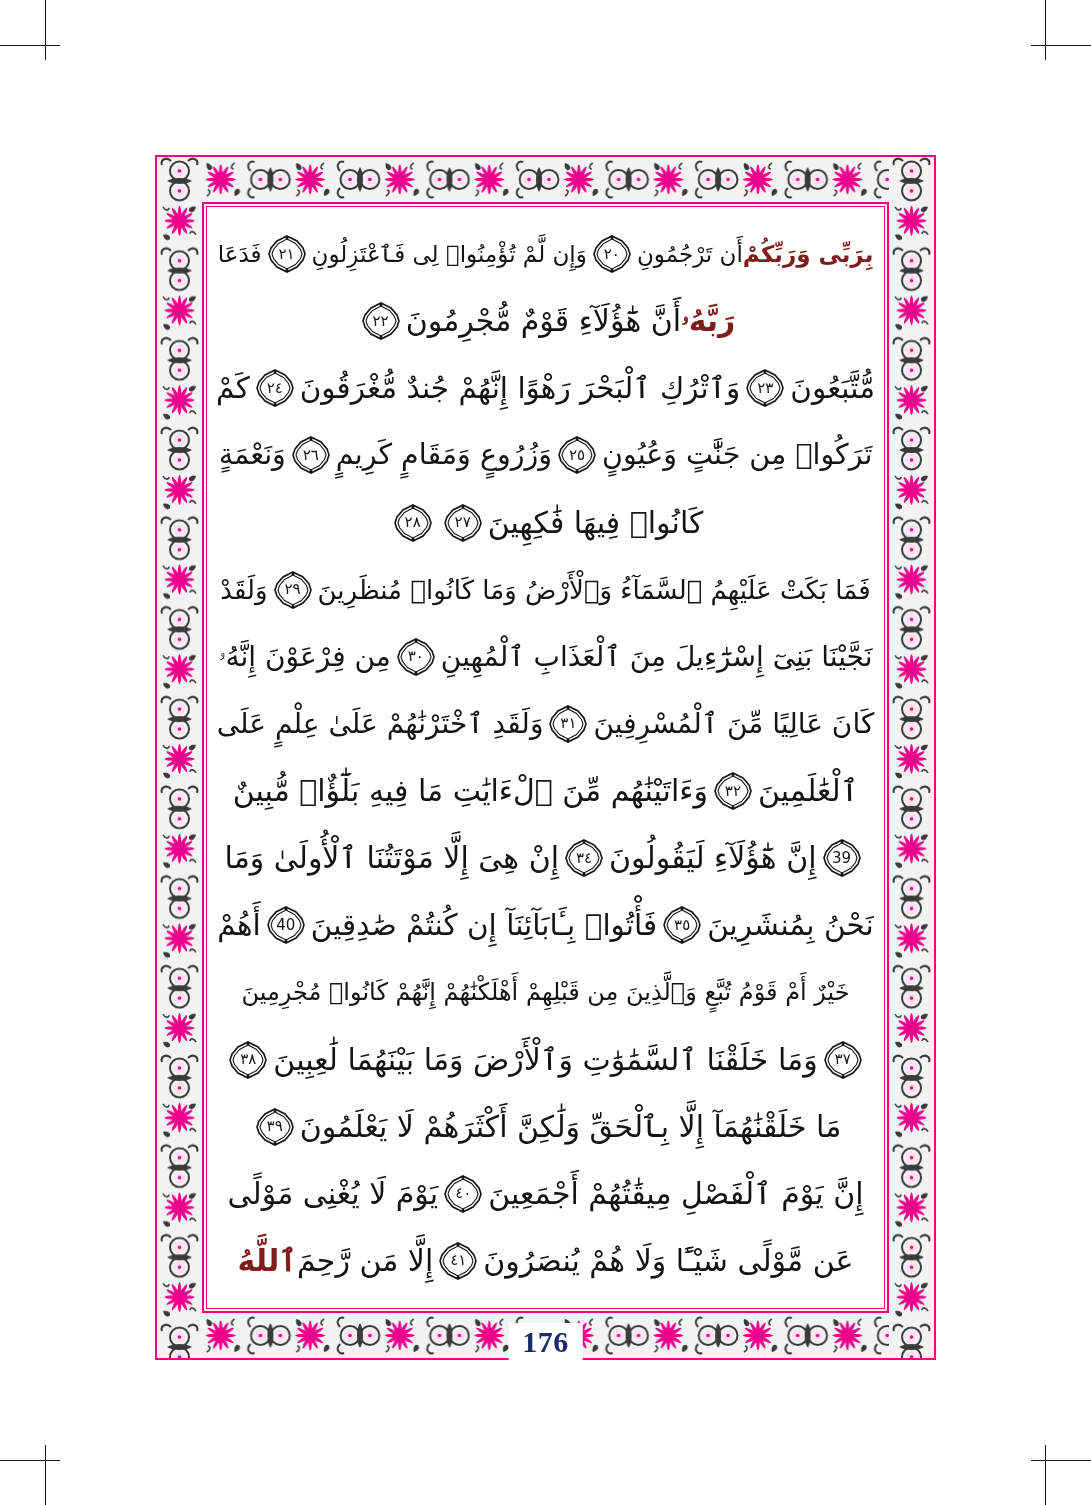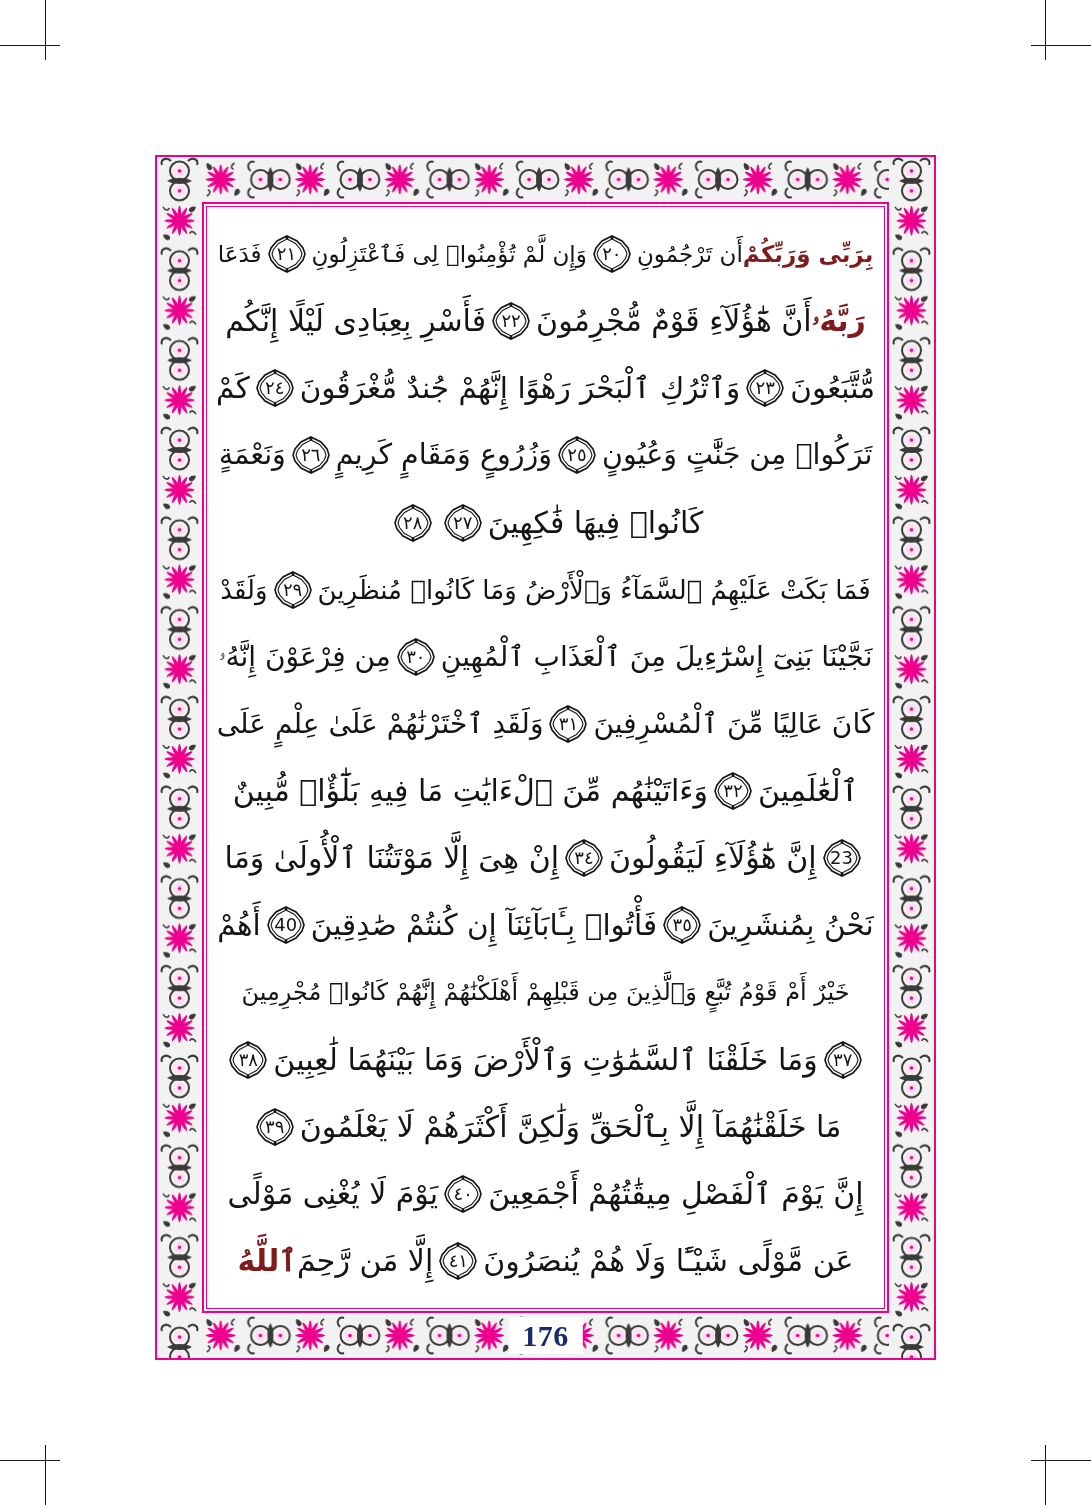--- a/index.html
+++ b/index.html
@@ -101,33 +101,33 @@
     justify-content:center;
     width:40px;height:40px;
     margin:0 5px;
     position:relative;
     flex:0 0 auto;
     vertical-align:middle;
   }
   .vnum svg{position:absolute;inset:0;width:40px;height:40px;}
   .vnum span{
     position:relative;
-    font-size:18px;
+    font-size:15px;
     font-family:"DejaVu Sans","Liberation Sans",sans-serif;
     color:#141414;
     line-height:1;
     z-index:2;
   }
 
   
   #page-number{
     position:absolute;
     left:50%;
     transform:translateX(-50%);
-    bottom:6px;
+    bottom:0;
     background:#ffffff;
     padding:2px 14px;
     font-family:"Liberation Serif","DejaVu Serif",serif;
     font-size:30px;
     font-weight:600;
     color:#1b2a6b;
     letter-spacing:0.5px;
     z-index:9;
     line-height:1.1;
   }
@@ -247,21 +247,20 @@
         <span class="seg"> أَنَّ هَٰٓؤُلَآءِ قَوْمٌ مُّجْرِمُونَ </span>
         <span class="vnum">
           <svg viewBox="0 0 40 40" aria-hidden="true">
             <path d="M20 2 L30 7 L36 14 L38 20 L36 26 L30 33 L20 38 L10 33 L4 26 L2 20 L4 14 L10 7 Z" fill="none" stroke="#141414" stroke-width="1.6"></path>
             <path d="M20 5 L28.5 9.5 L33.5 15.5 L35 20 L33.5 24.5 L28.5 30.5 L20 35 L11.5 30.5 L6.5 24.5 L5 20 L6.5 15.5 L11.5 9.5 Z" fill="none" stroke="#141414" stroke-width="1.1"></path>
             <circle cx="20" cy="4" r="1.5" fill="#141414"></circle>
             <circle cx="20" cy="36" r="1.5" fill="#141414"></circle>
           </svg>
           <span>٢٢</span>
         </span>
-        <span class="seg"> فَأَسْرِ بِعِبَادِى لَيْلًا إِنَّكُم</span>
       </div>
       <div class="ayah-line" style="font-size: 29.5px;">
         <span class="seg">مُّتَّبَعُونَ </span>
         <span class="vnum">
           <svg viewBox="0 0 40 40" aria-hidden="true">
             <path d="M20 2 L30 7 L36 14 L38 20 L36 26 L30 33 L20 38 L10 33 L4 26 L2 20 L4 14 L10 7 Z" fill="none" stroke="#141414" stroke-width="1.6"></path>
             <path d="M20 5 L28.5 9.5 L33.5 15.5 L35 20 L33.5 24.5 L28.5 30.5 L20 35 L11.5 30.5 L6.5 24.5 L5 20 L6.5 15.5 L11.5 9.5 Z" fill="none" stroke="#141414" stroke-width="1.1"></path>
             <circle cx="20" cy="4" r="1.5" fill="#141414"></circle>
             <circle cx="20" cy="36" r="1.5" fill="#141414"></circle>
           </svg>
@@ -376,21 +375,21 @@
         <span class="seg"> وَءَاتَيْنَٰهُم مِّنَ ٱلْءَايَٰتِ مَا فِيهِ بَلَٰٓؤٌا۟ مُّبِينٌ</span>
       </div>
       <div class="ayah-line" style="font-size: 30px;">
         <span class="vnum">
           <svg viewBox="0 0 40 40" aria-hidden="true">
             <path d="M20 2 L30 7 L36 14 L38 20 L36 26 L30 33 L20 38 L10 33 L4 26 L2 20 L4 14 L10 7 Z" fill="none" stroke="#141414" stroke-width="1.6"></path>
             <path d="M20 5 L28.5 9.5 L33.5 15.5 L35 20 L33.5 24.5 L28.5 30.5 L20 35 L11.5 30.5 L6.5 24.5 L5 20 L6.5 15.5 L11.5 9.5 Z" fill="none" stroke="#141414" stroke-width="1.1"></path>
             <circle cx="20" cy="4" r="1.5" fill="#141414"></circle>
             <circle cx="20" cy="36" r="1.5" fill="#141414"></circle>
           </svg>
-          <span>23</span>
+          <span>39</span>
         </span>
         <span class="seg"> إِنَّ هَٰٓؤُلَآءِ لَيَقُولُونَ </span>
         <span class="vnum">
           <svg viewBox="0 0 40 40" aria-hidden="true">
             <path d="M20 2 L30 7 L36 14 L38 20 L36 26 L30 33 L20 38 L10 33 L4 26 L2 20 L4 14 L10 7 Z" fill="none" stroke="#141414" stroke-width="1.6"></path>
             <path d="M20 5 L28.5 9.5 L33.5 15.5 L35 20 L33.5 24.5 L28.5 30.5 L20 35 L11.5 30.5 L6.5 24.5 L5 20 L6.5 15.5 L11.5 9.5 Z" fill="none" stroke="#141414" stroke-width="1.1"></path>
             <circle cx="20" cy="4" r="1.5" fill="#141414"></circle>
             <circle cx="20" cy="36" r="1.5" fill="#141414"></circle>
           </svg>
           <span>٣٤</span>

